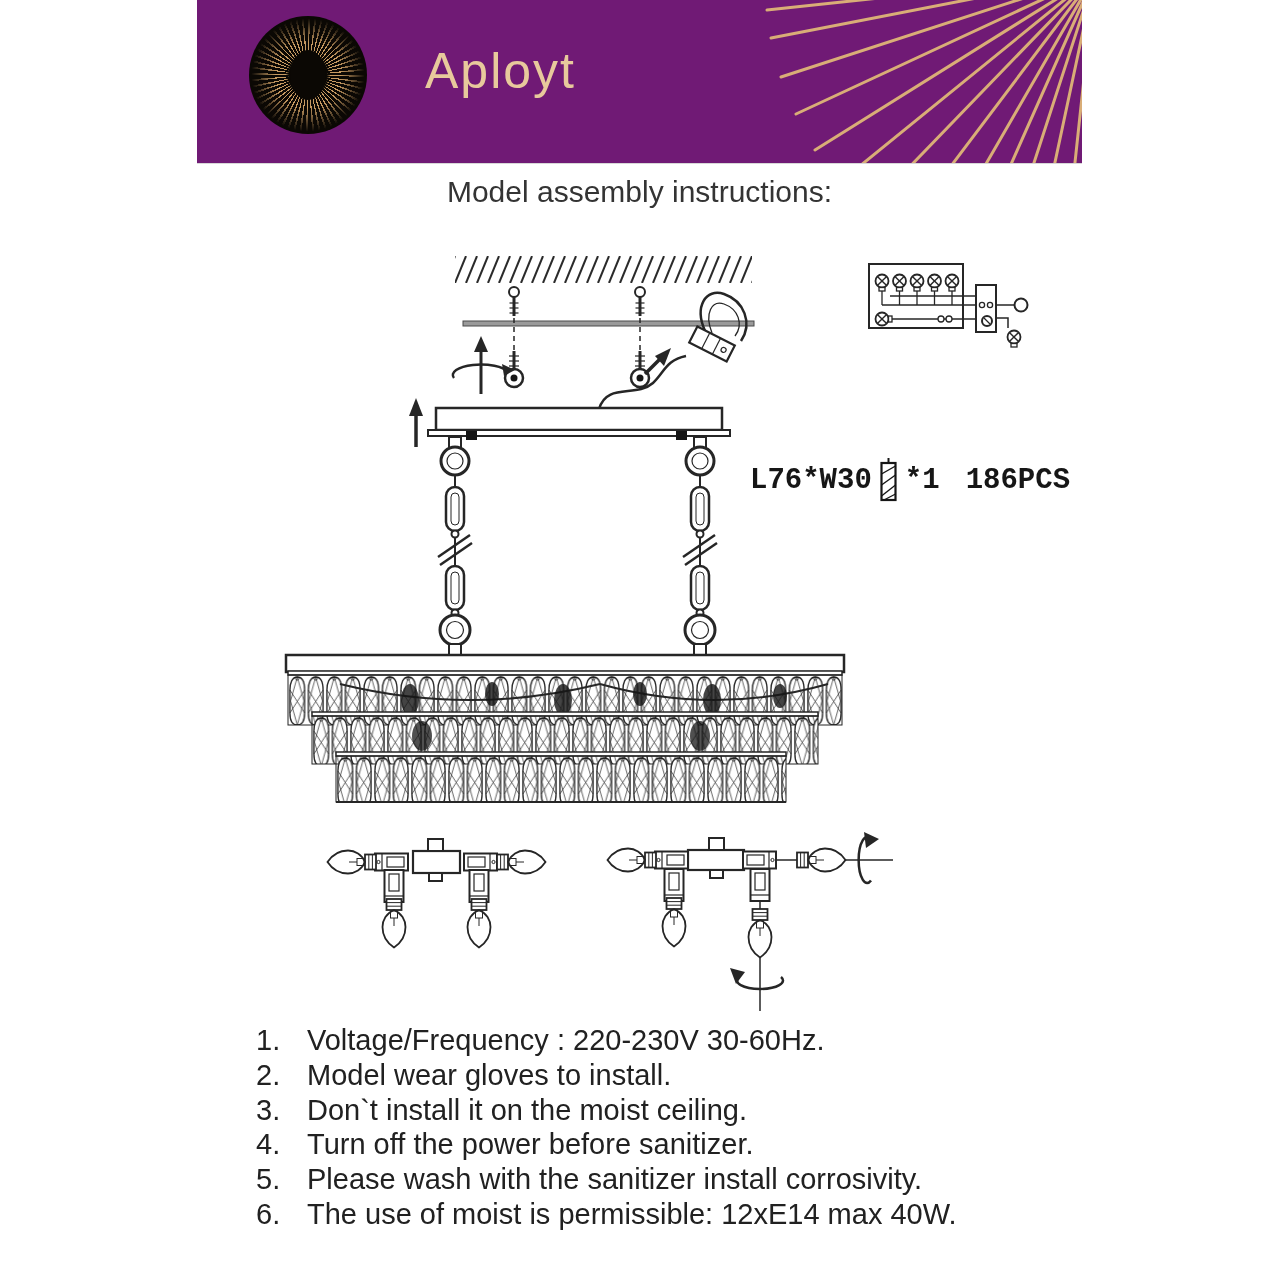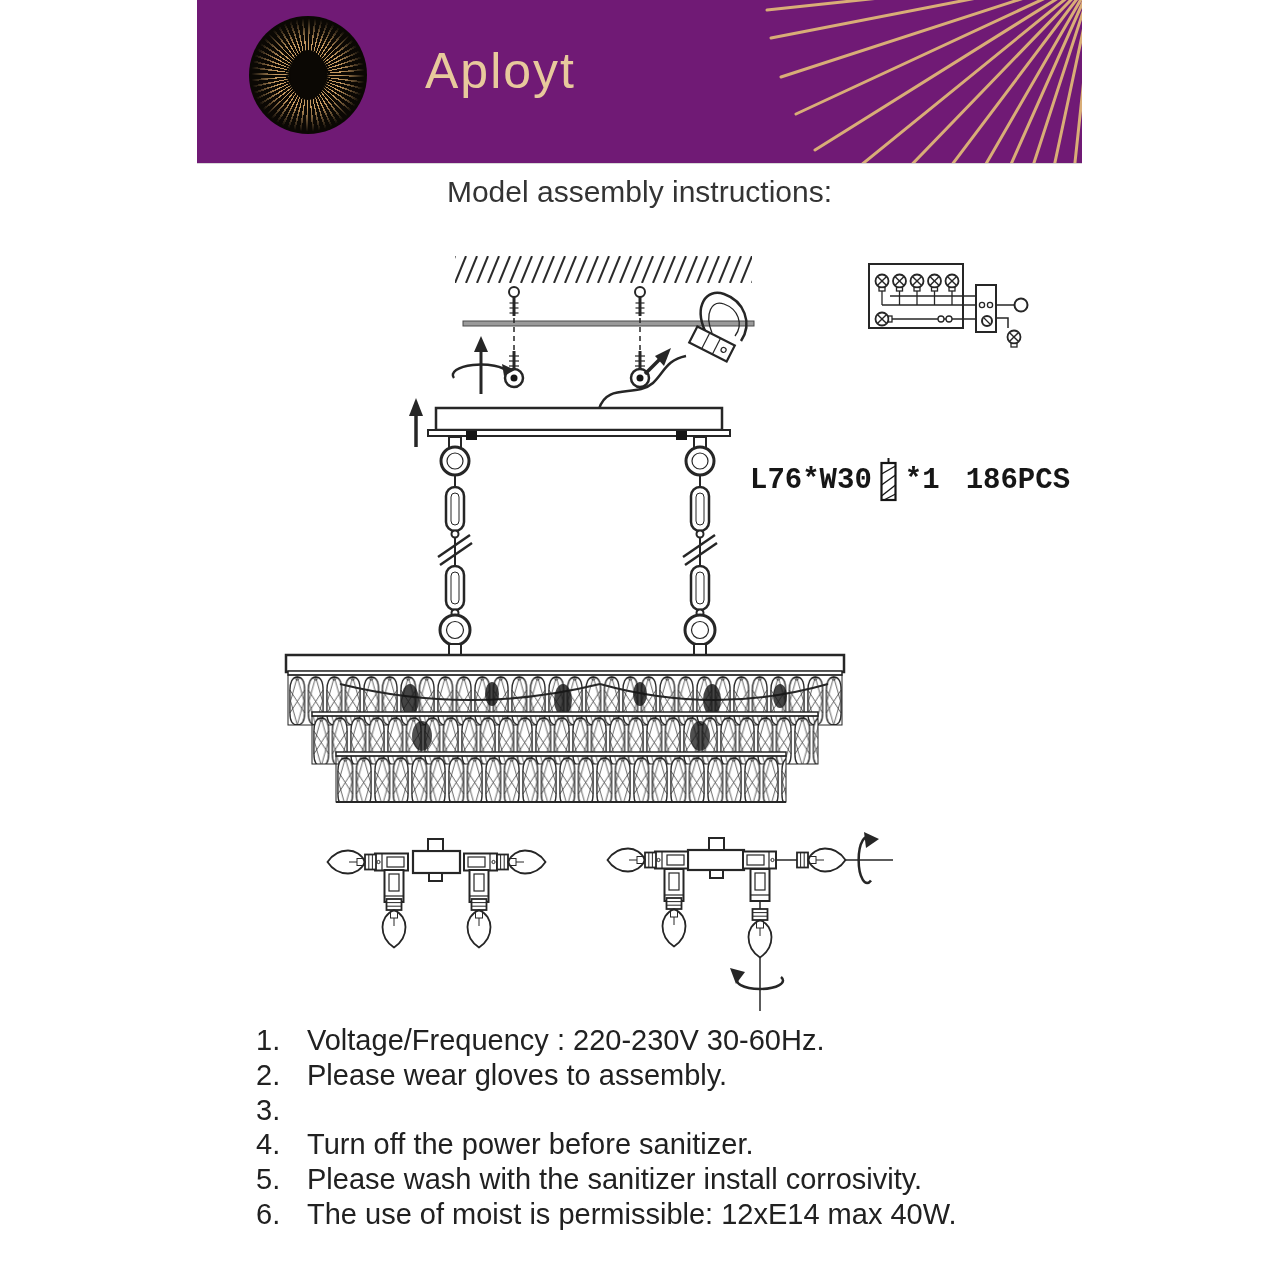--- a/index.html
+++ b/index.html
@@ -319,24 +319,25 @@
     <span>186PCS</span>
   </div>
 
   <div class="inst">
     <div class="inst-row">
       <span class="inst-num">1.</span>
       <span>Voltage/Frequency : 220-230V 30-60Hz.</span>
     </div>
     <div class="inst-row">
       <span class="inst-num">2.</span>
-      <span>Please wear gloves to assembly.</span>
+      <span>Model wear gloves to install.</span>
     </div>
     <div class="inst-row">
       <span class="inst-num">3.</span>
+      <span>Don`t install it on the moist ceiling.</span>
     </div>
     <div class="inst-row">
       <span class="inst-num">4.</span>
       <span>Turn off the power before sanitizer.</span>
     </div>
     <div class="inst-row">
       <span class="inst-num">5.</span>
       <span>Please wash with the sanitizer install corrosivity.</span>
     </div>
     <div class="inst-row">

